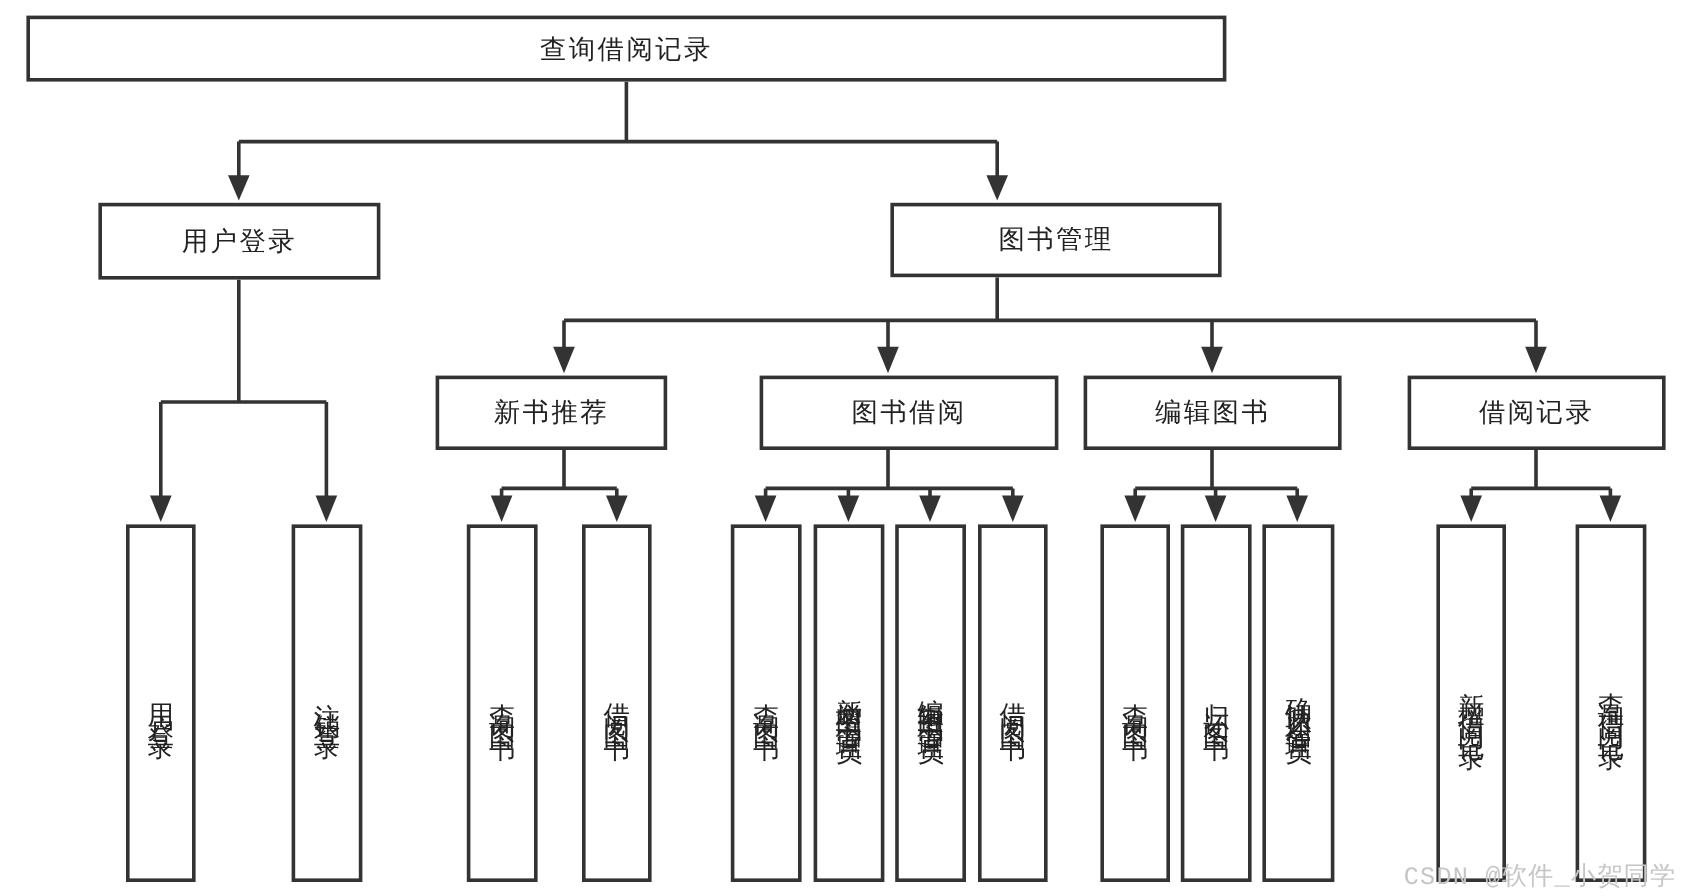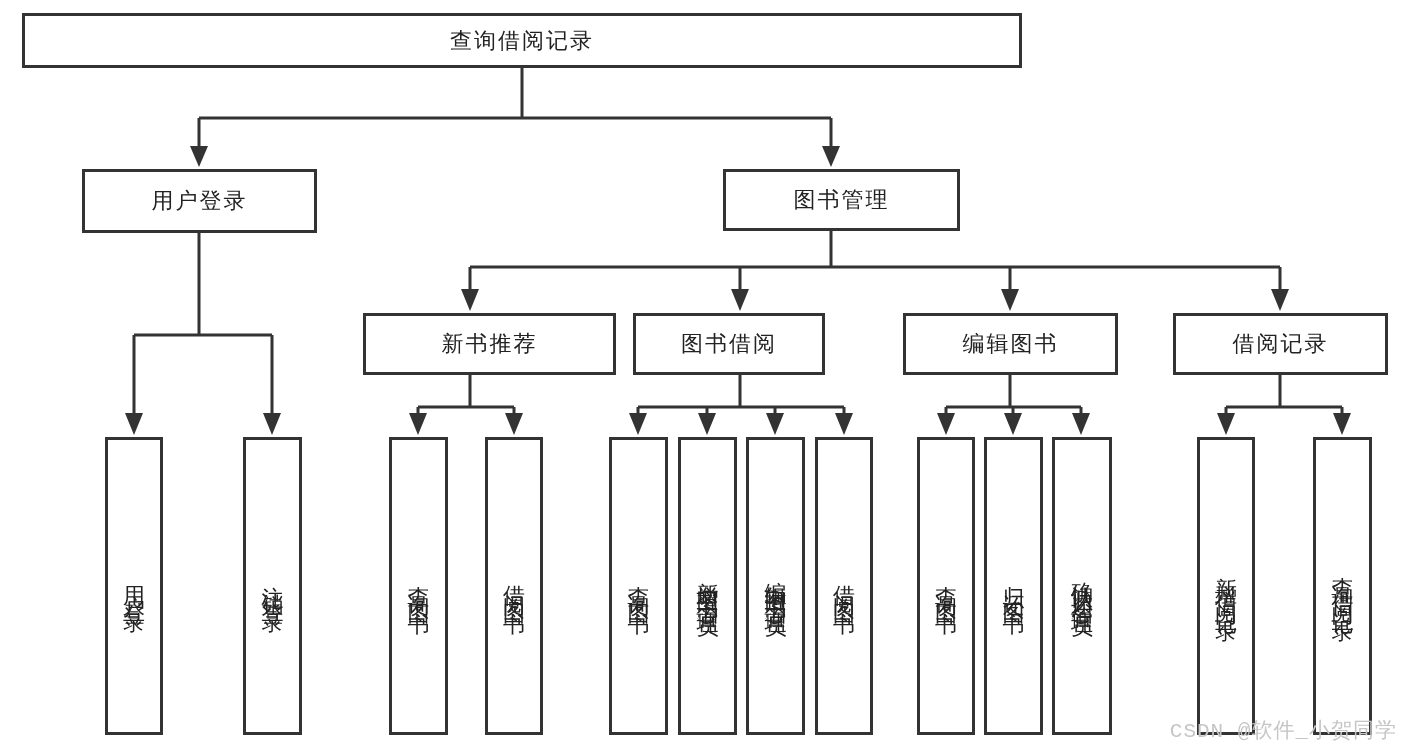--- a/index.html
+++ b/index.html
@@ -69,24 +69,24 @@
     <g>
       <path d="M1280 375 V407 M1226 407 H1342 M1226 407 V417 M1342 407 V417"></path>
       <polygon points="1226,435 1217,413 1235,413"></polygon>
       <polygon points="1342,435 1333,413 1351,413"></polygon>
     </g>
   </svg>
 
   <div class="node" style="left:22px;top:13px;width:1000px;height:55px;">查询借阅记录</div>
 
   <div class="node" style="left:82px;top:169px;width:235px;height:64px;">用户登录</div>
-  <div class="node" style="left:723px;top:169px;width:237px;height:62px;">图书管理</div>
+  <div class="node" style="left:742px;top:169px;width:276px;height:62px;">图书管理</div>
 
-  <div class="node" style="left:363px;top:313px;width:253px;height:62px;">新书推荐</div>
-  <div class="node" style="left:633px;top:313px;width:192px;height:62px;">图书借阅</div>
+  <div class="node" style="left:363px;top:313px;width:193px;height:62px;">新书推荐</div>
+  <div class="node" style="left:633px;top:313px;width:249px;height:62px;">图书借阅</div>
   <div class="node" style="left:903px;top:313px;width:215px;height:62px;">编辑图书</div>
   <div class="node" style="left:1173px;top:313px;width:215px;height:62px;">借阅记录</div>
 
   <div class="node leaf" style="left:105px;top:437px;width:58px;height:298px;">用户登录</div>
   <div class="node leaf" style="left:243px;top:437px;width:59px;height:298px;">注销登录</div>
 
   <div class="node leaf" style="left:389px;top:437px;width:59px;height:298px;">查询图书</div>
   <div class="node leaf" style="left:485px;top:437px;width:58px;height:298px;">借阅图书</div>
 
   <div class="node leaf" style="left:609px;top:437px;width:59px;height:298px;">查询图书</div>

